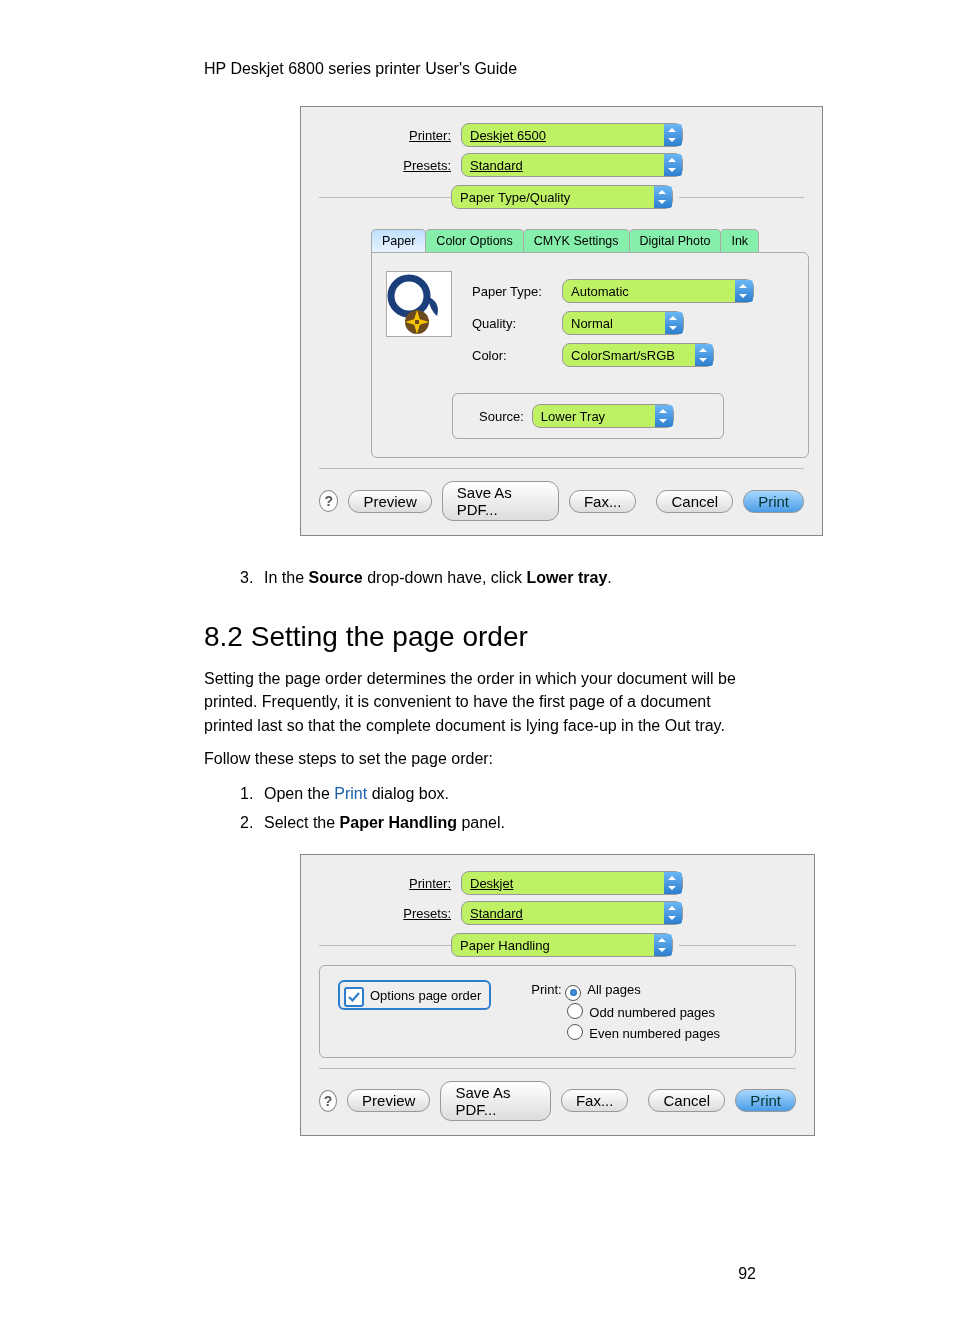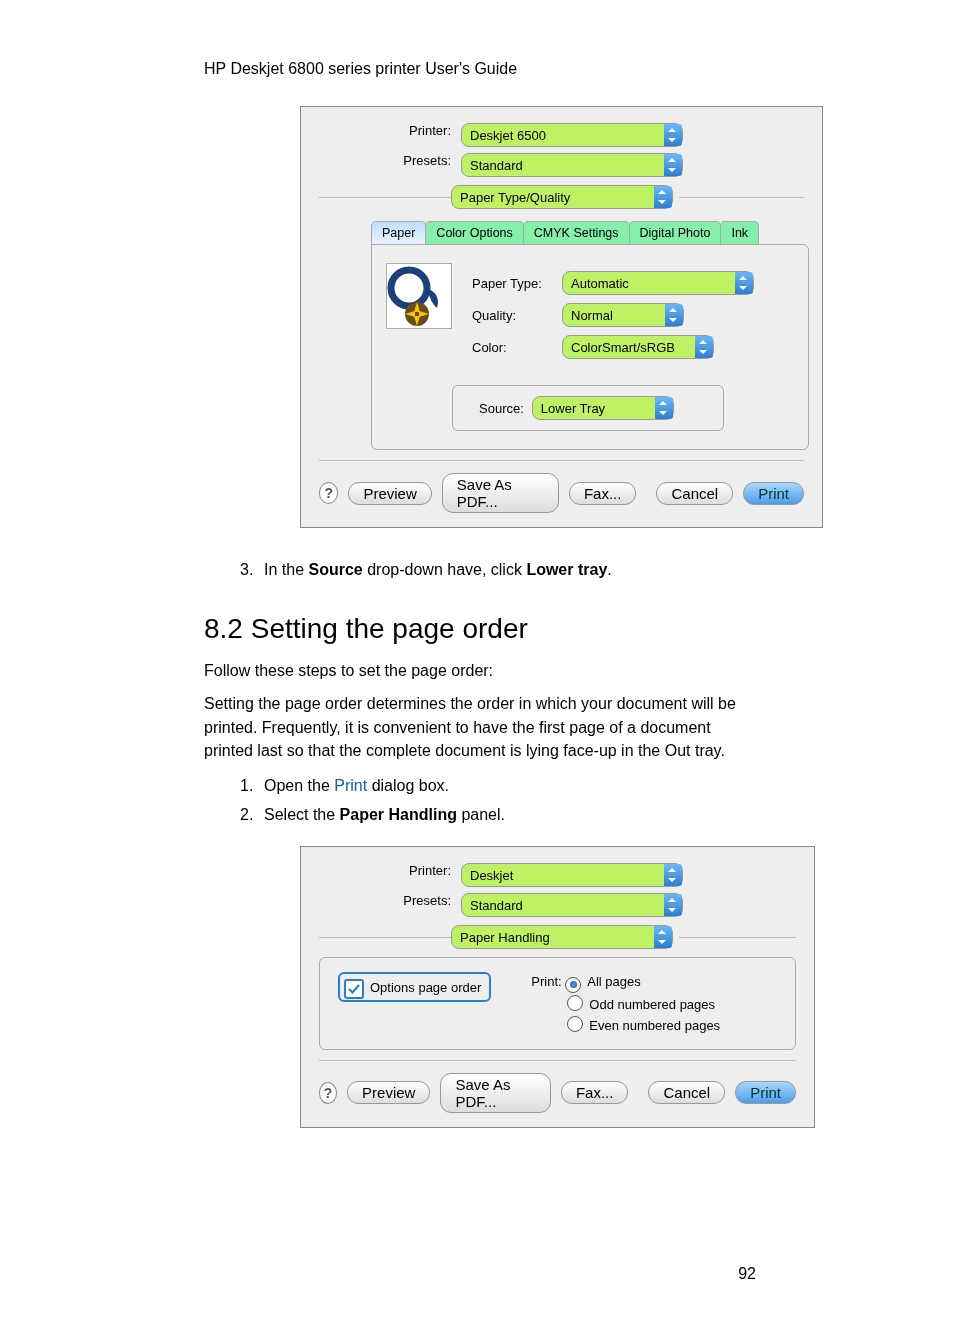--- a/index.html
+++ b/index.html
@@ -26,21 +26,23 @@
     background: #eeeeee;
     border: 1px solid #888;
     margin: 0 auto 28px auto;
     padding: 10px 18px 14px 18px;
     box-sizing: border-box;
   }
   .dialog1 { margin-left: 96px; width: 523px; }
   .dialog2 { margin-left: 96px; width: 515px; }
   .row {
     display: flex;
+    align-items: center;
     margin: 6px 0;
+    text-decoration: underline;
   }
   .lbl {
     width: 132px;
     text-align: right;
     padding-right: 10px;
     font-size: 13px;
   }
   .dropdown {
     display: flex;
     align-items: center;
@@ -86,21 +88,21 @@
     display: flex;
     align-items: center;
     margin: 8px 0;
   }
   .hr-left { flex: 0 0 132px; border-top: 1px solid #bbb; }
   .hr-right { flex: 1; border-top: 1px solid #bbb; margin-left: 6px;}
   .hr-simple { border-top: 1px solid #bbb; margin: 10px 0; }
 
   .tabs {
     display: flex;
-    margin-top: 12px;
+    margin-top: 20px;
     margin-left: 52px;
     font-size: 12.5px;
   }
   .tab {
     padding: 4px 10px;
     background: #86efac;
     border: 1px solid #aaa;
     border-bottom: none;
     border-radius: 5px 5px 0 0;
     margin-right: -1px;
@@ -353,22 +355,22 @@
 
   <div class="step">
     <span class="num">3.</span>
     <span>
       <span>In the </span><b>Source</b><span> drop-down have, click </span><b>Lower tray</b><span>.</span>
     </span>
   </div>
 
   <h2 class="section">8.2  Setting the page order</h2>
 
+  <div class="body-text">Setting the page order determines the order in which your document will be printed. Frequently, it is convenient to have the first page of a document printed last so that the complete document is lying face-up in the Out tray.</div>
   <div class="body-text">Follow these steps to set the page order:</div>
-  <div class="body-text">Setting the page order determines the order in which your document will be printed. Frequently, it is convenient to have the first page of a document printed last so that the complete document is lying face-up in the Out tray.</div>
 
   <div class="step">
     <span class="num">1.</span>
     <span>
       <span>Open the </span><span class="link">Print</span><span> dialog box.</span>
     </span>
   </div>
   <div class="step">
     <span class="num">2.</span>
     <span>

